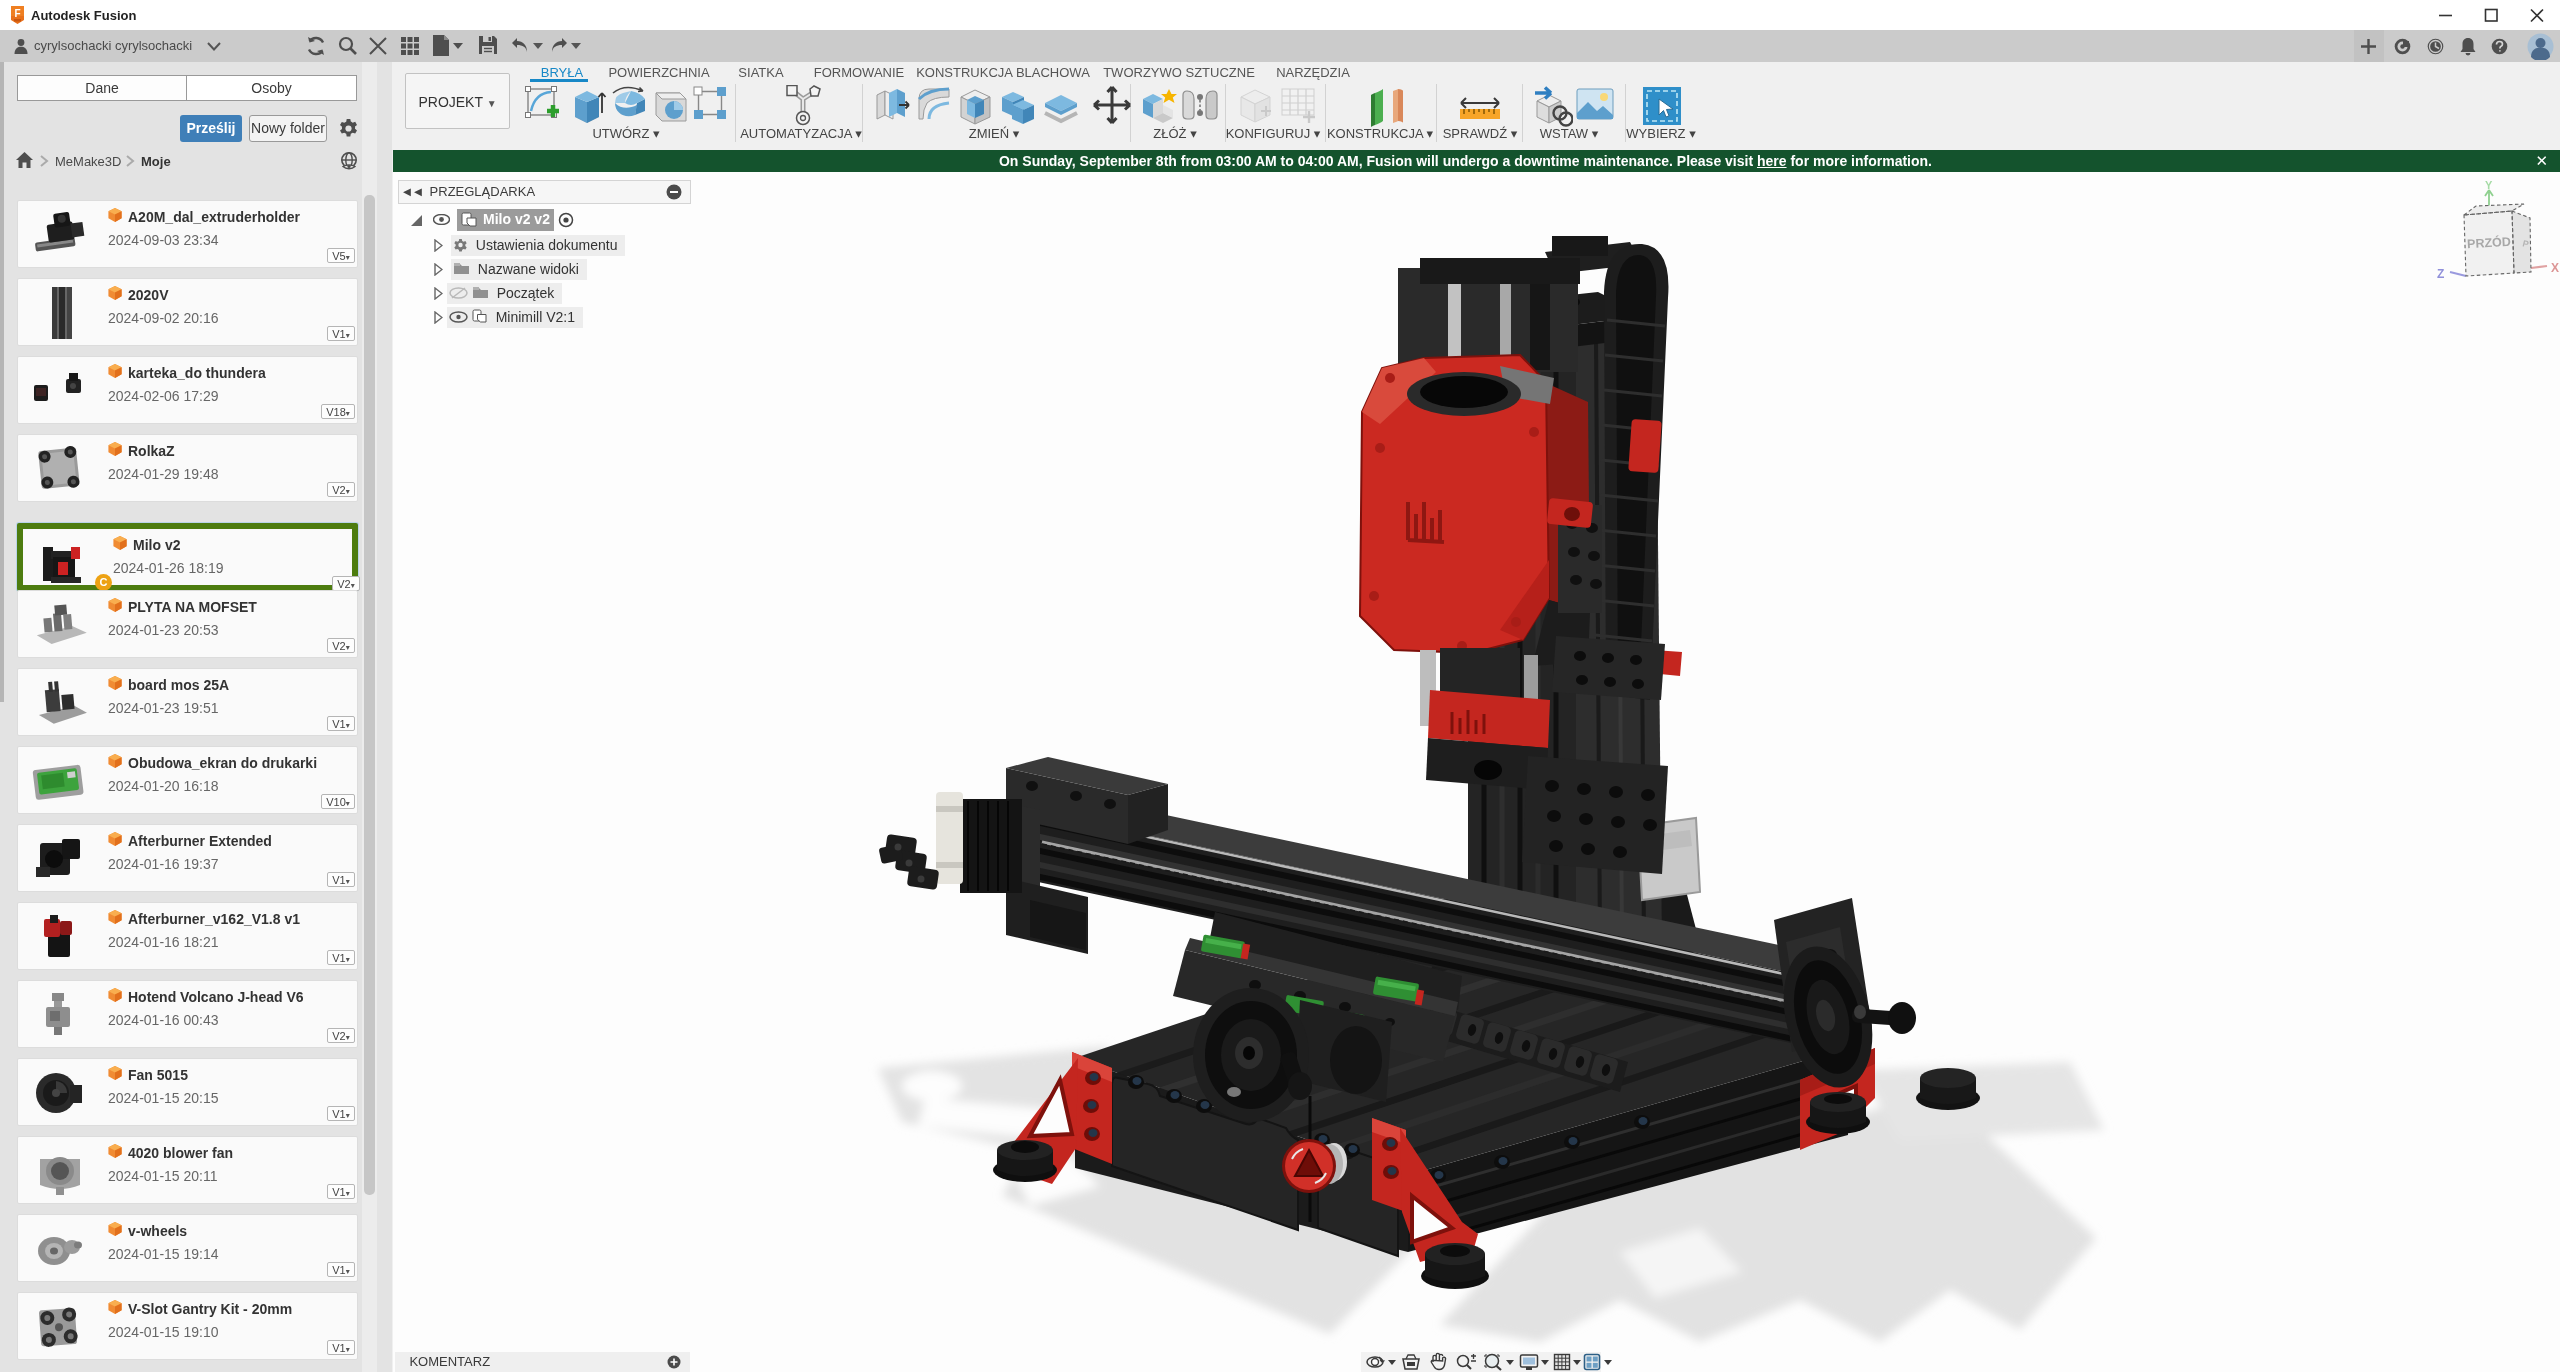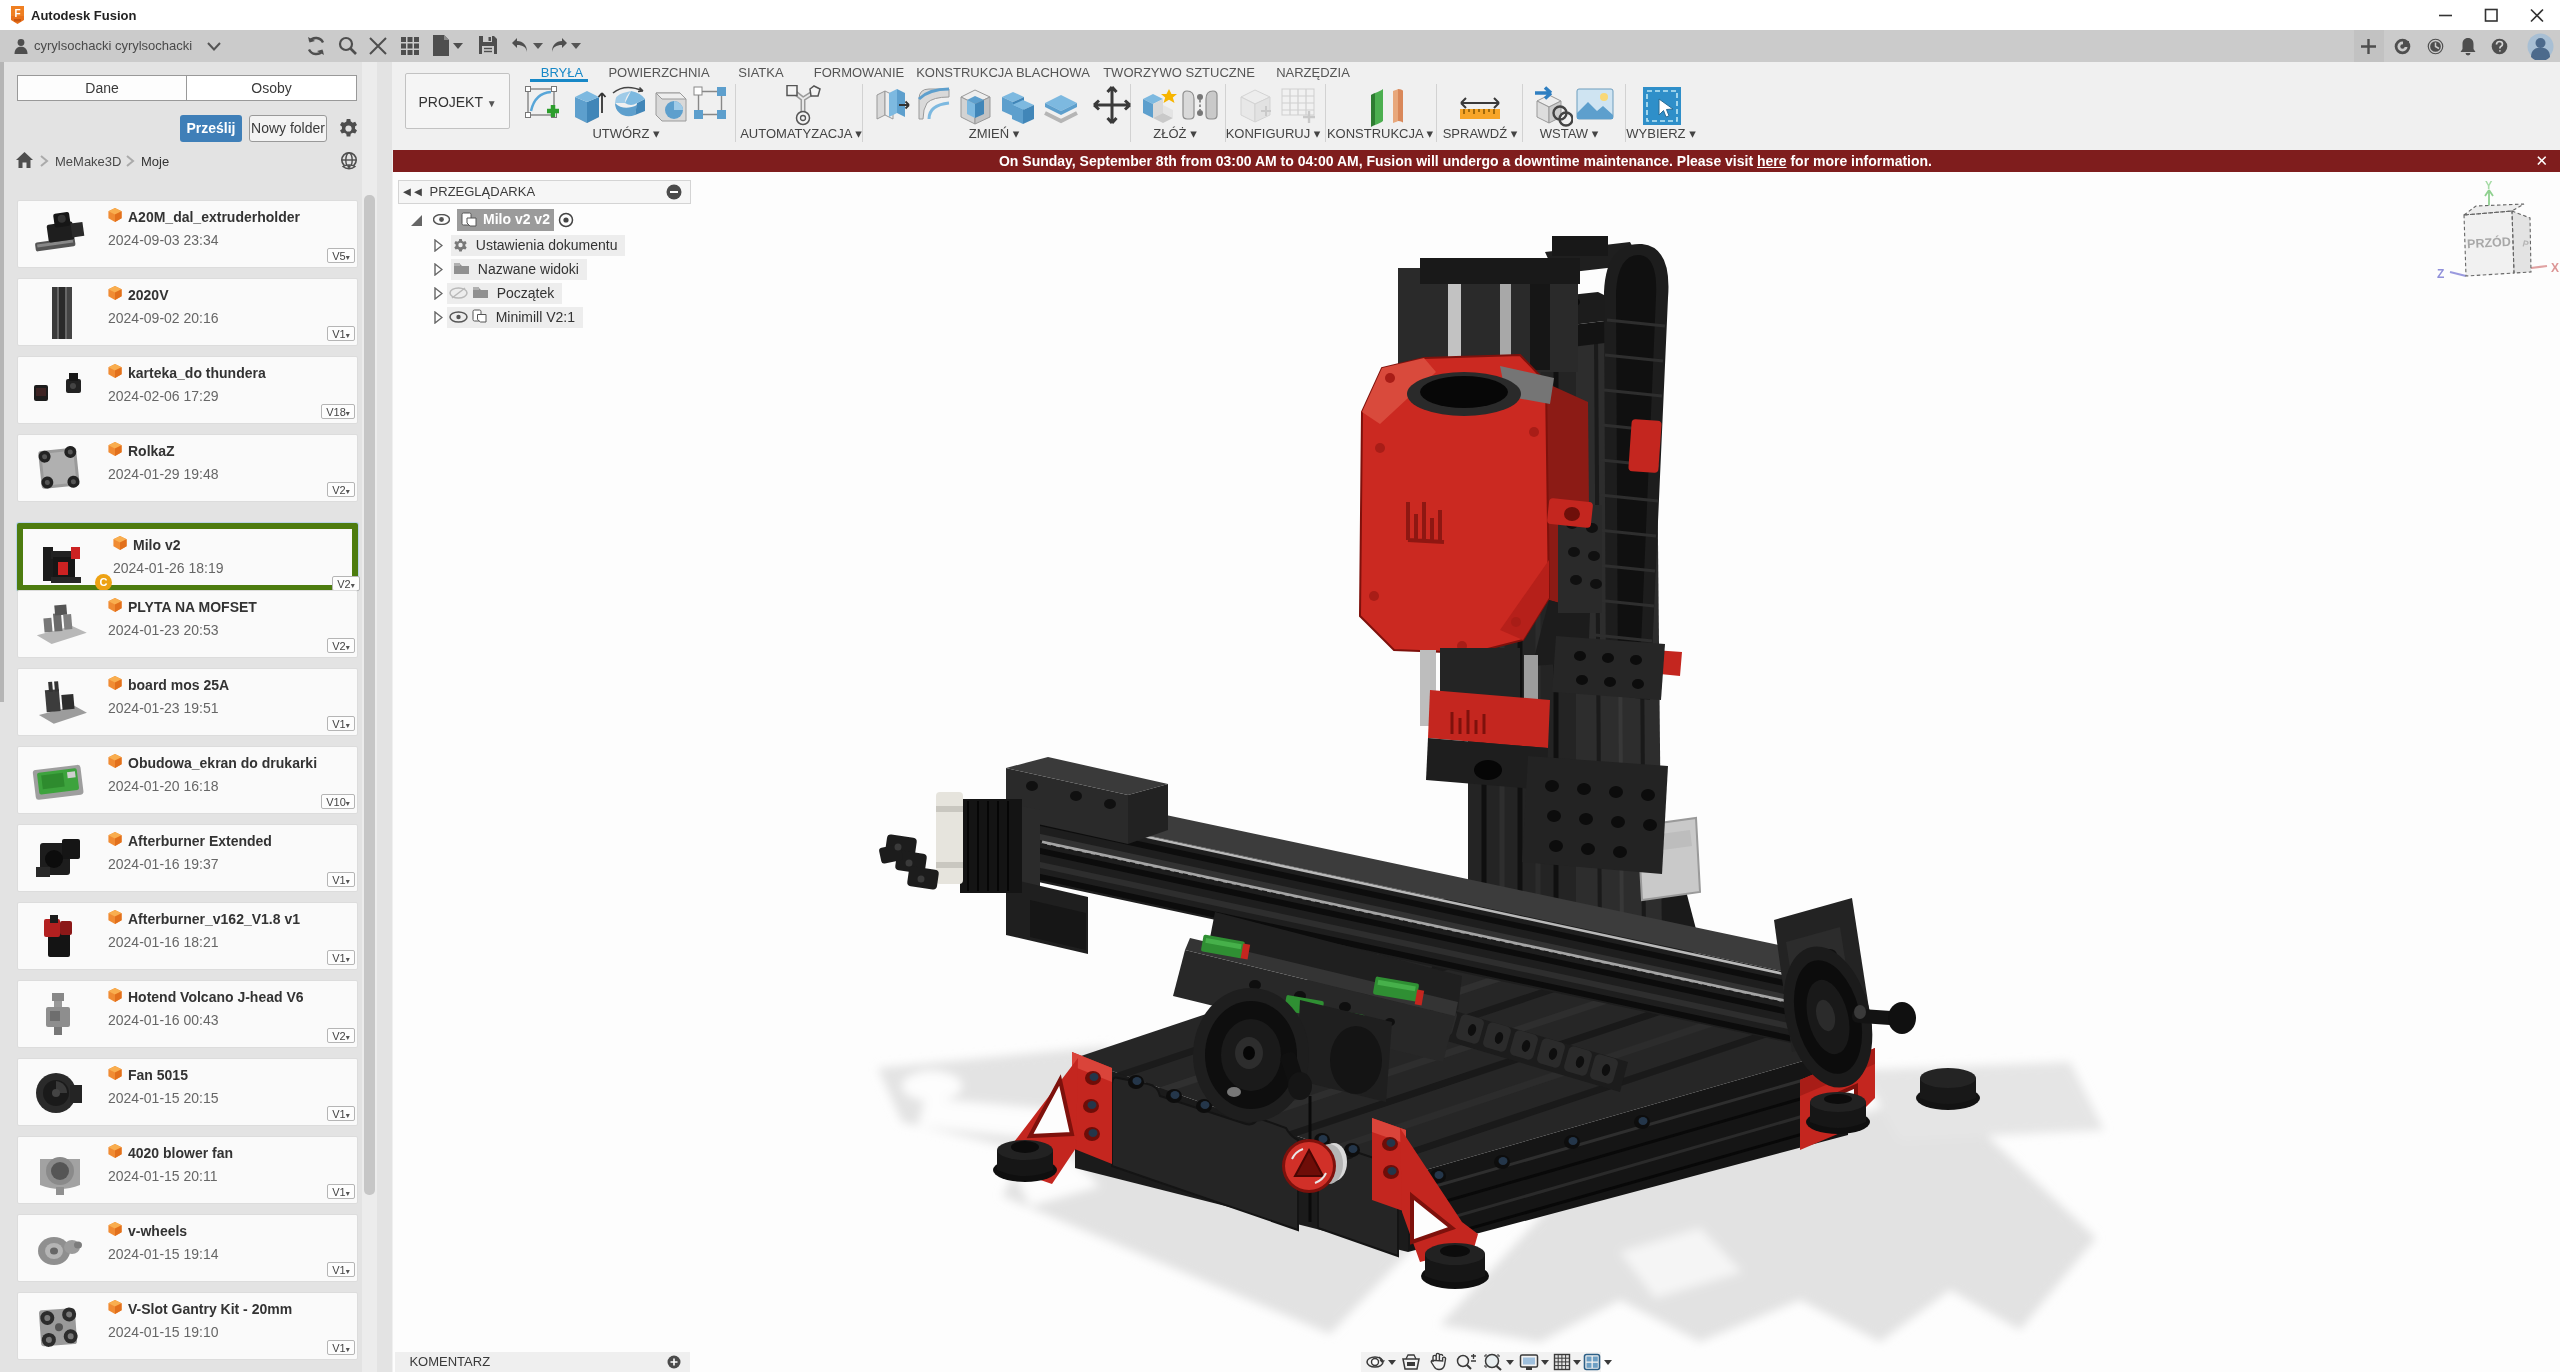--- a/index.html
+++ b/index.html
@@ -33,21 +33,21 @@
 #lscroll { position:absolute; left:364px; top:195px; width:11px; height:1000px; background:#c6c6c6; border-radius:5px; }
 #lscrolltrack { position:absolute; left:362px; top:62px; width:15px; height:1310px; background:#ececec; }
 
 #ribbon { position:absolute; left:393px; top:62px; width:2167px; height:88px; background:#f0f0f0; }
 .rtab { position:absolute; top:3px; font-size:13px; color:#555; transform:translateX(-50%); white-space:nowrap; }
 .rlabel { position:absolute; top:64px; font-size:13px; color:#444; transform:translateX(-50%); white-space:nowrap; }
 #projektbtn { position:absolute; left:12px; top:11px; width:105px; height:56px; background:#f5f5f5; border:1px solid #c2c2c2; border-radius:2px; font-size:14px; color:#333; text-align:center; line-height:56px; }
 .rsep { position:absolute; top:22px; width:1px; height:58px; background:#d2d2d2; }
 .ricon { position:absolute; top:23px; }
 
-#banner { position:absolute; left:393px; top:150px; width:2167px; height:22px; background:#7f1d1d; color:#fff; font-size:14px; font-weight:bold; text-align:center; line-height:22px; padding-right:22px; }
+#banner { position:absolute; left:393px; top:150px; width:2167px; height:22px; background:#14532d; color:#fff; font-size:14px; font-weight:bold; text-align:center; line-height:22px; padding-right:22px; }
 #banner .bx { position:absolute; right:12px; top:0; font-weight:normal; font-size:15px; }
 
 #canvas { position:absolute; left:393px; top:172px; width:2167px; height:1200px; background:#fdfdfd; overflow:hidden; }
 #browserhdr { position:absolute; left:5px; top:8px; width:293px; height:24px; background:#f6f6f6; border:1px solid #d4d4d4; font-size:13px; color:#3c3c3c; line-height:22px; }
 .trow { position:absolute; font-size:14px; color:#333; height:21px; line-height:21px; white-space:nowrap; }
 .trowbg { background:#ededed; padding:0 8px 0 2px; }
 #commentbar { position:absolute; left:2px; top:1180px; width:295px; height:20px; background:#efefef; font-size:13px; color:#3a3a3a; line-height:20px; }
 #navbar { position:absolute; left:968px; top:1180px; width:240px; height:20px; background:#f2f2f2; }
 </style>
 </head>
@@ -177,21 +177,21 @@
     <svg class="abs" style="left:16px;top:90px;" width="17" height="16" viewBox="0 0 17 16">
         <path d="M8.5 0 L17 8 H14.5 V16 H10.5 V10.5 H6.5 V16 H2.5 V8 H0 Z" fill="#4e4e4e"></path>
       </svg>
     <svg class="abs" style="left:40px;top:93px;" width="9" height="12">
         <path d="M1 1 L7 6 L1 11" fill="none" stroke="#aaa" stroke-width="2"></path>
       </svg>
     <div id="crumbs" style="left:55px;">MeMake3D</div>
     <svg class="abs" style="left:126px;top:93px;" width="9" height="12">
         <path d="M1 1 L7 6 L1 11" fill="none" stroke="#aaa" stroke-width="2"></path>
       </svg>
-    <div id="crumbs" style="left:141px;font-weight:normal;color:#333;">Moje</div>
+    <div id="crumbs" style="left:141px;font-weight:bold;color:#333;">Moje</div>
     <svg class="abs" style="left:339px;top:89px;" width="20" height="20" viewBox="0 0 20 20">
         <circle cx="10" cy="9" r="7.2" fill="none" stroke="#4e4e4e" stroke-width="1.6"></circle>
         <ellipse cx="10" cy="9" rx="3.2" ry="7.2" fill="none" stroke="#4e4e4e" stroke-width="1.4"></ellipse>
         <line x1="2.8" y1="9" x2="17.2" y2="9" stroke="#4e4e4e" stroke-width="1.4"></line>
         <path d="M4 15.5 C7 13.5 13 13.5 16 15.5 C13 18.5 7 18.5 4 15.5 Z" fill="#e3e3e3" stroke="#4e4e4e" stroke-width="1.4"></path>
         <circle cx="10" cy="15.5" r="1.6" fill="#4e4e4e"></circle>
       </svg>
     <div id="cards">
       <div class="card" style="top:138px;">
           <svg class="thumb" viewBox="0 0 70 60">

